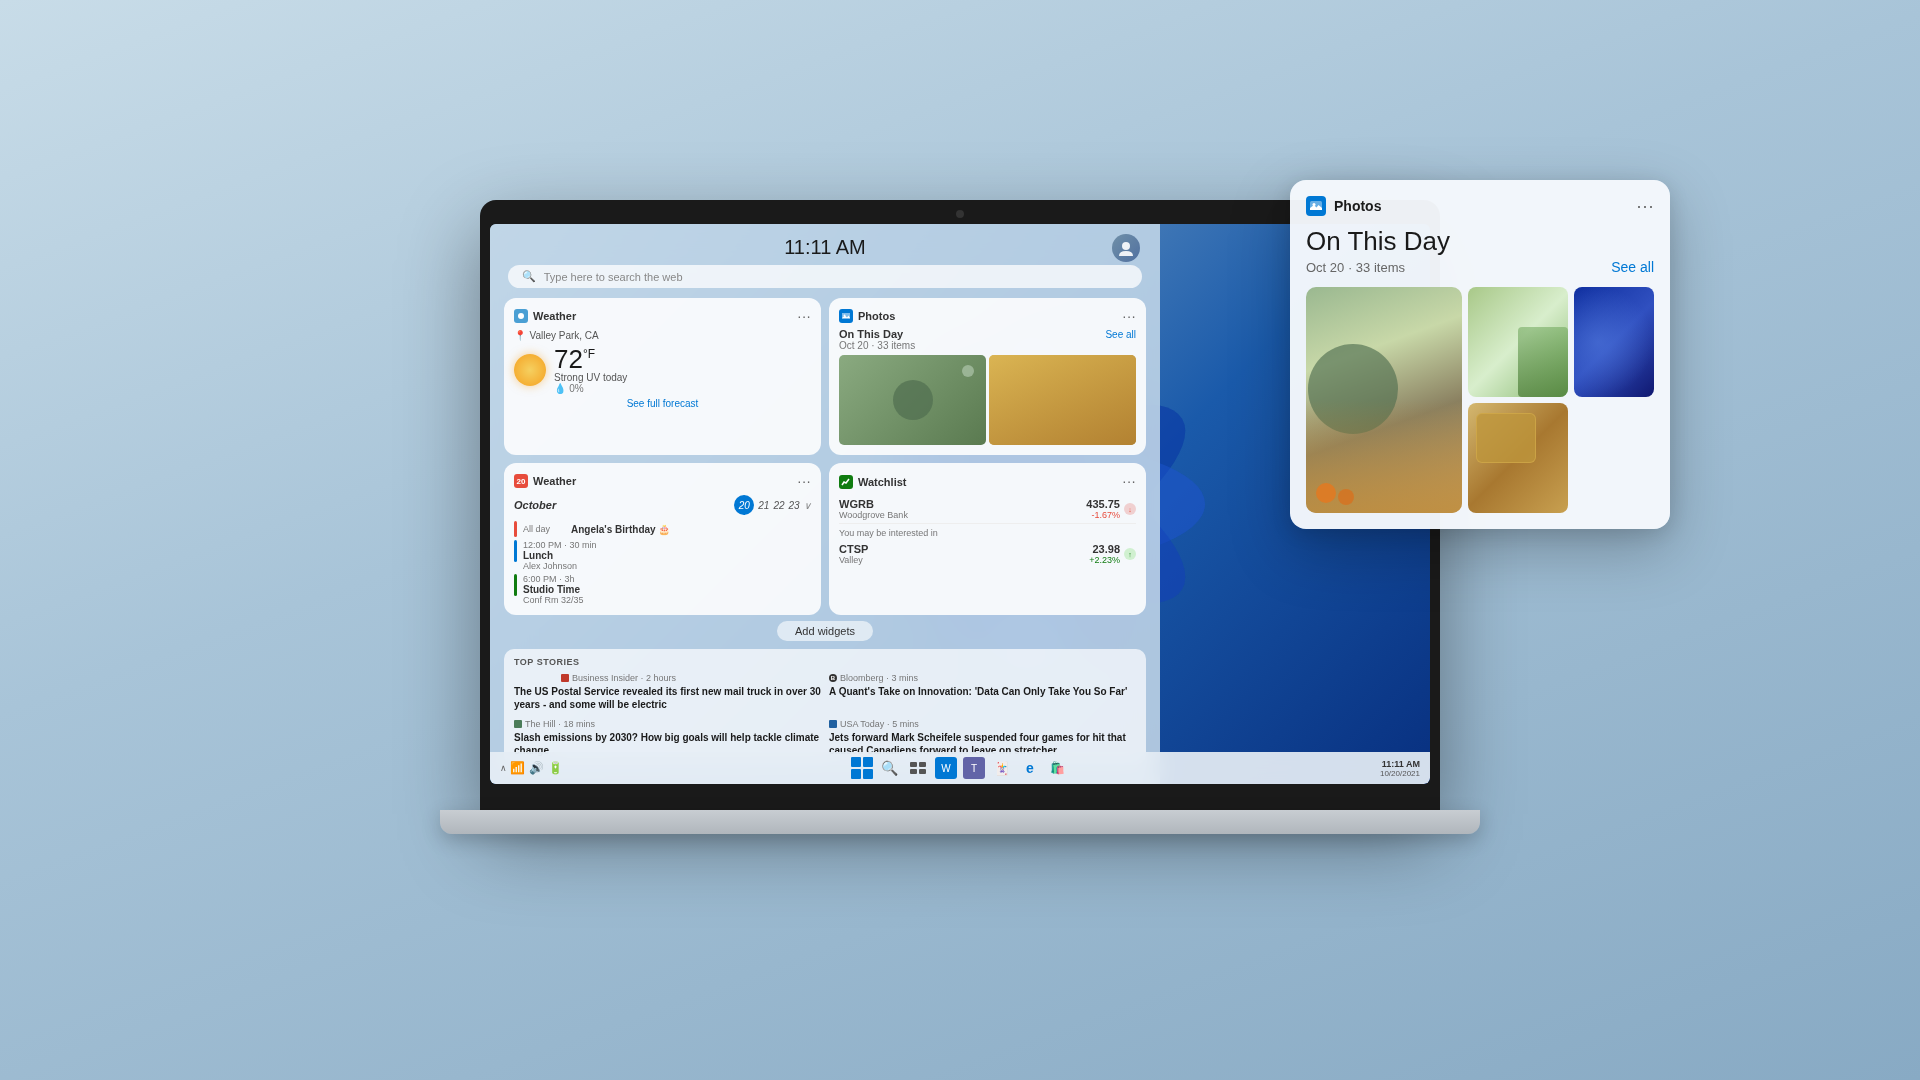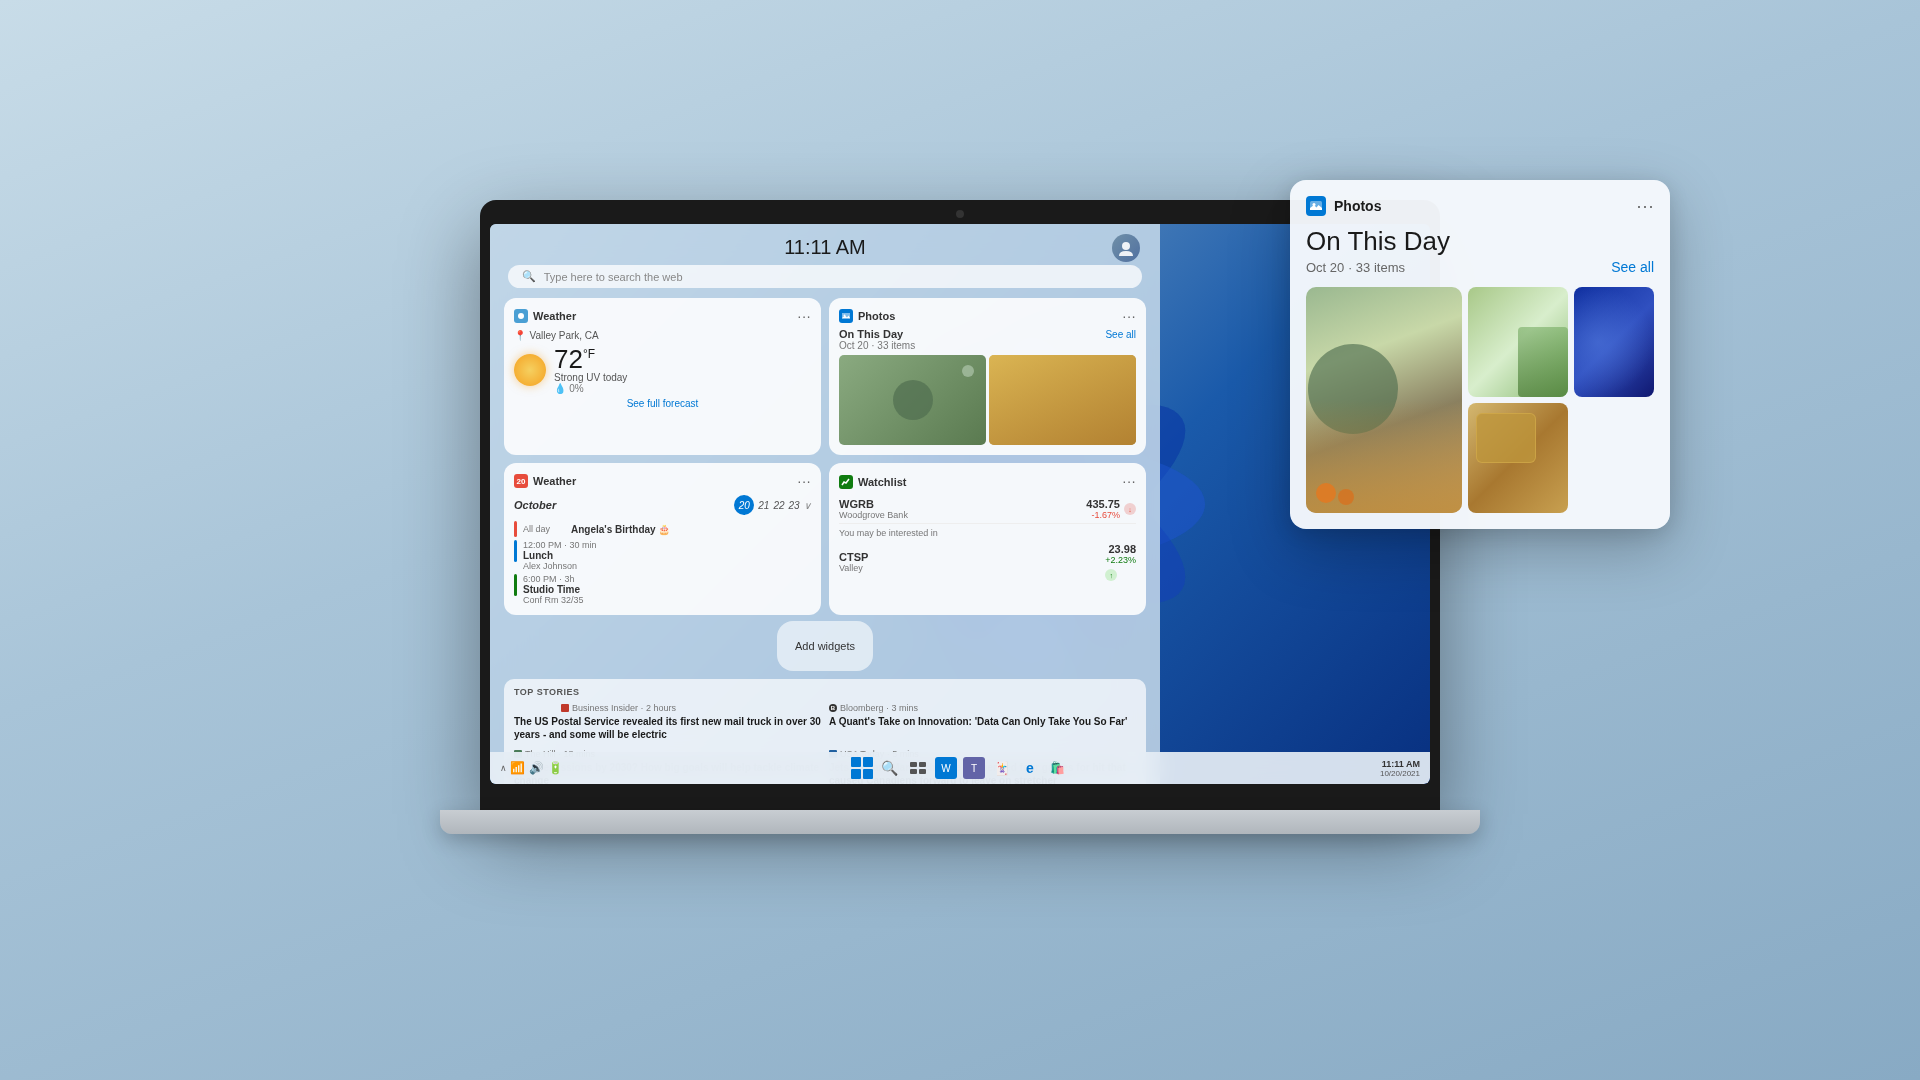--- a/index.html
+++ b/index.html
@@ -208,33 +208,33 @@
                 </div>
               </div>
 
               <div style="font-size:9px; color:#777; margin:4px 0 2px;">You may be interested in</div>
 
               <div style="display:flex; align-items:center; justify-content:space-between; padding:3px 0;">
                 <div>
                   <div style="font-size:11px; font-weight:700; color:#333;">CTSP</div>
                   <div style="font-size:9px; color:#777;">Valley</div>
                 </div>
-                <div style="text-align:right; display:flex; gap:4px;flex-direction:column;">
+                <div style="text-align:right; display:flex; align-items:center; gap:4px;">
                   <div>
                     <div style="font-size:11px; font-weight:600; color:#333;">23.98</div>
                     <div style="font-size:9px; color:#107c10;">+2.23%</div>
                   </div>
                   <div style="width:12px; height:12px; border-radius:50%; background:#d0f0d0; display:flex; align-items:center; justify-content:center; font-size:7px; color:#107c10;">↑</div>
                 </div>
               </div>
             </div>
           </div>
 
           <div style="display:flex; justify-content:center; padding:6px 0;">
-            <button style="background:rgba(255,255,255,0.6); border:none; border-radius:16px; padding:19px 18px; font-size:11px; color:#333; cursor:pointer;">Add widgets</button>
+            <button style="background:rgba(255,255,255,0.6); border:none; border-radius:16px; padding:4px 18px; font-size:11px; color:#333; cursor:pointer;">Add widgets</button>
           </div>
 
           <div style="margin:2px 14px; background:rgba(255,255,255,0.7); border-radius:10px; padding:8px 10px;">
             <div style="font-size:9px; font-weight:700; color:#555; letter-spacing:0.5px; margin-bottom:6px;">TOP STORIES</div>
             <div style="display:grid; grid-template-columns:1fr 1fr; gap:8px;">
 
               <div style="cursor:pointer;">
                 <div style="display:flex; align-items:center; gap:3px; margin-bottom:2px;padding-left:47px;">
                   <div style="width:8px; height:8px; background:#c0392b; border-radius:1px;"></div>
                   <span style="font-size:9px; color:#777;">Business Insider · 2 hours</span>

